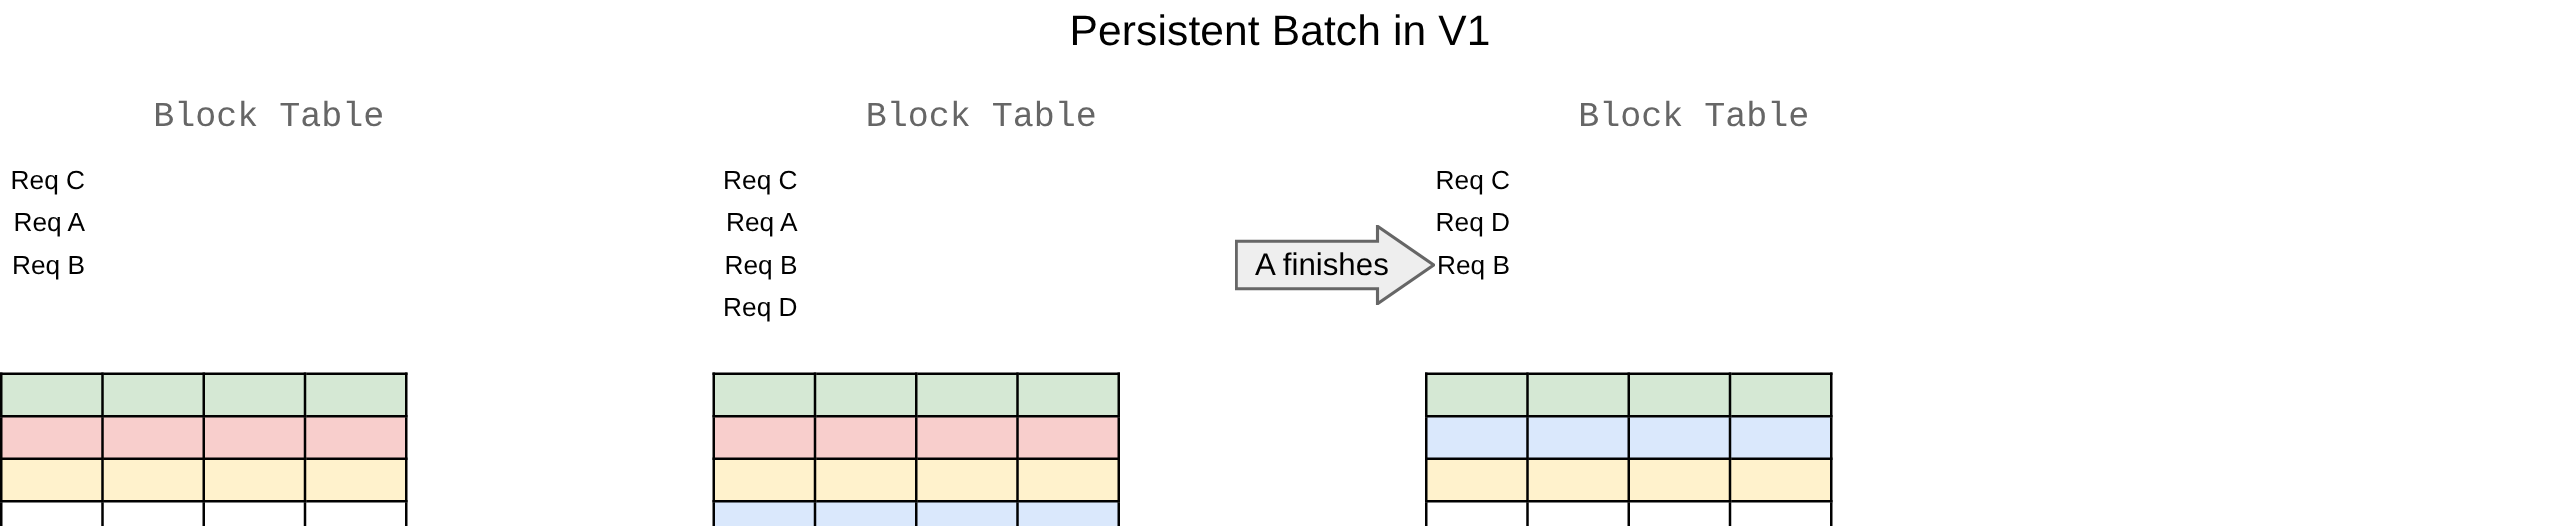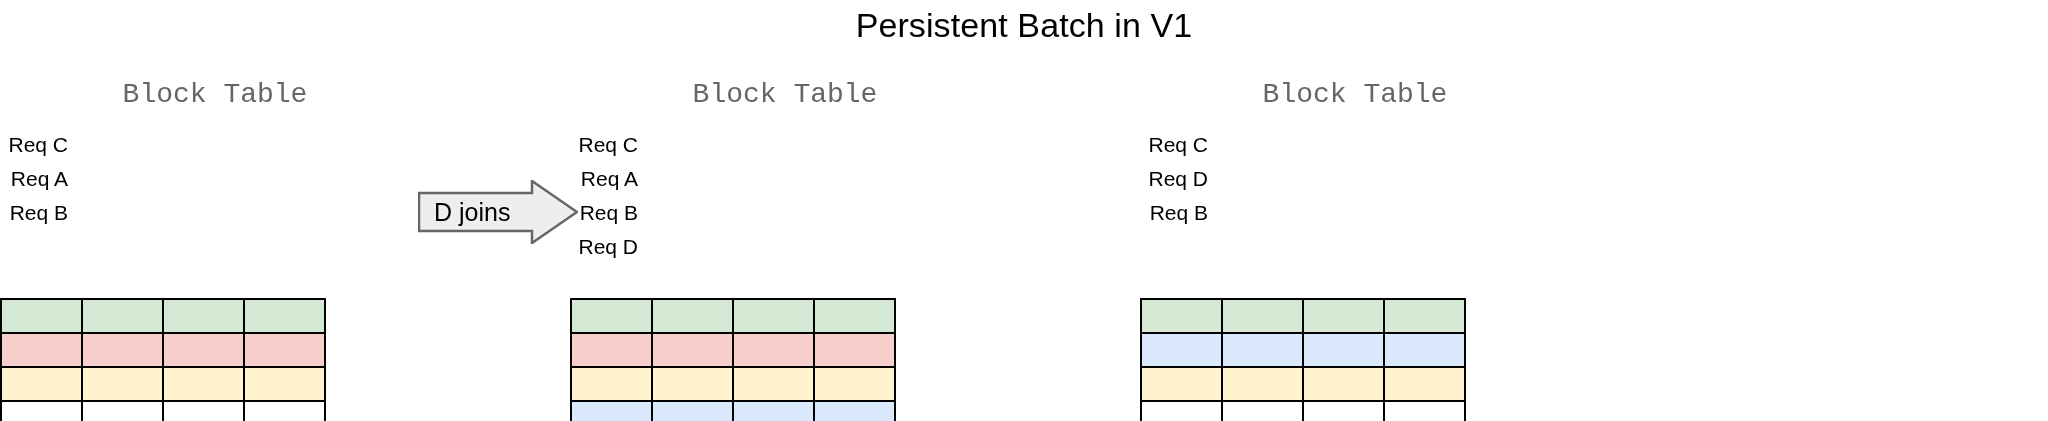--- a/index.html
+++ b/index.html
@@ -186,26 +186,20 @@
             <td class="empty"></td>
             <td class="empty"></td>
             <td class="empty"></td>
             <td class="empty"></td>
           </tr>
         </tbody>
       </table>
     </div>
   </div>
 
-  <div class="block-arrow" id="arrow-1">
-    <svg width="160" height="64" viewBox="0 0 160 64">
-      <polygon points="1,13 114,13 114,1 159,32 114,63 114,51 1,51" fill="#eeeeee" stroke="#666666" stroke-width="2.5" stroke-linejoin="miter"></polygon>
-    </svg>
-    <div class="arrow-label">D joins</div>
-  </div>
 
   <div class="table-group" id="group-2">
     <div class="table-caption">Block Table</div>
     <div class="grid-wrap">
       <div class="row-labels">
         <div class="row-label">Req C</div>
         <div class="row-label">Req A</div>
         <div class="row-label">Req B</div>
         <div class="row-label bold">Req D</div>
         <div class="row-label blank"></div>
@@ -240,20 +234,26 @@
             <td class="empty"></td>
             <td class="empty"></td>
             <td class="empty"></td>
             <td class="empty"></td>
           </tr>
         </tbody>
       </table>
     </div>
   </div>
 
+  <div class="block-arrow" id="arrow-2">
+    <svg width="160" height="64" viewBox="0 0 160 64">
+      <polygon points="1,13 114,13 114,1 159,32 114,63 114,51 1,51" fill="#eeeeee" stroke="#666666" stroke-width="2.5" stroke-linejoin="miter"></polygon>
+    </svg>
+    <div class="arrow-label">A finishes</div>
+  </div>
 
   <div class="table-group" id="group-3">
     <div class="table-caption">Block Table</div>
     <div class="grid-wrap">
       <div class="row-labels">
         <div class="row-label">Req C</div>
         <div class="row-label bold">Req D</div>
         <div class="row-label">Req B</div>
         <div class="row-label blank"></div>
         <div class="row-label blank"></div>

